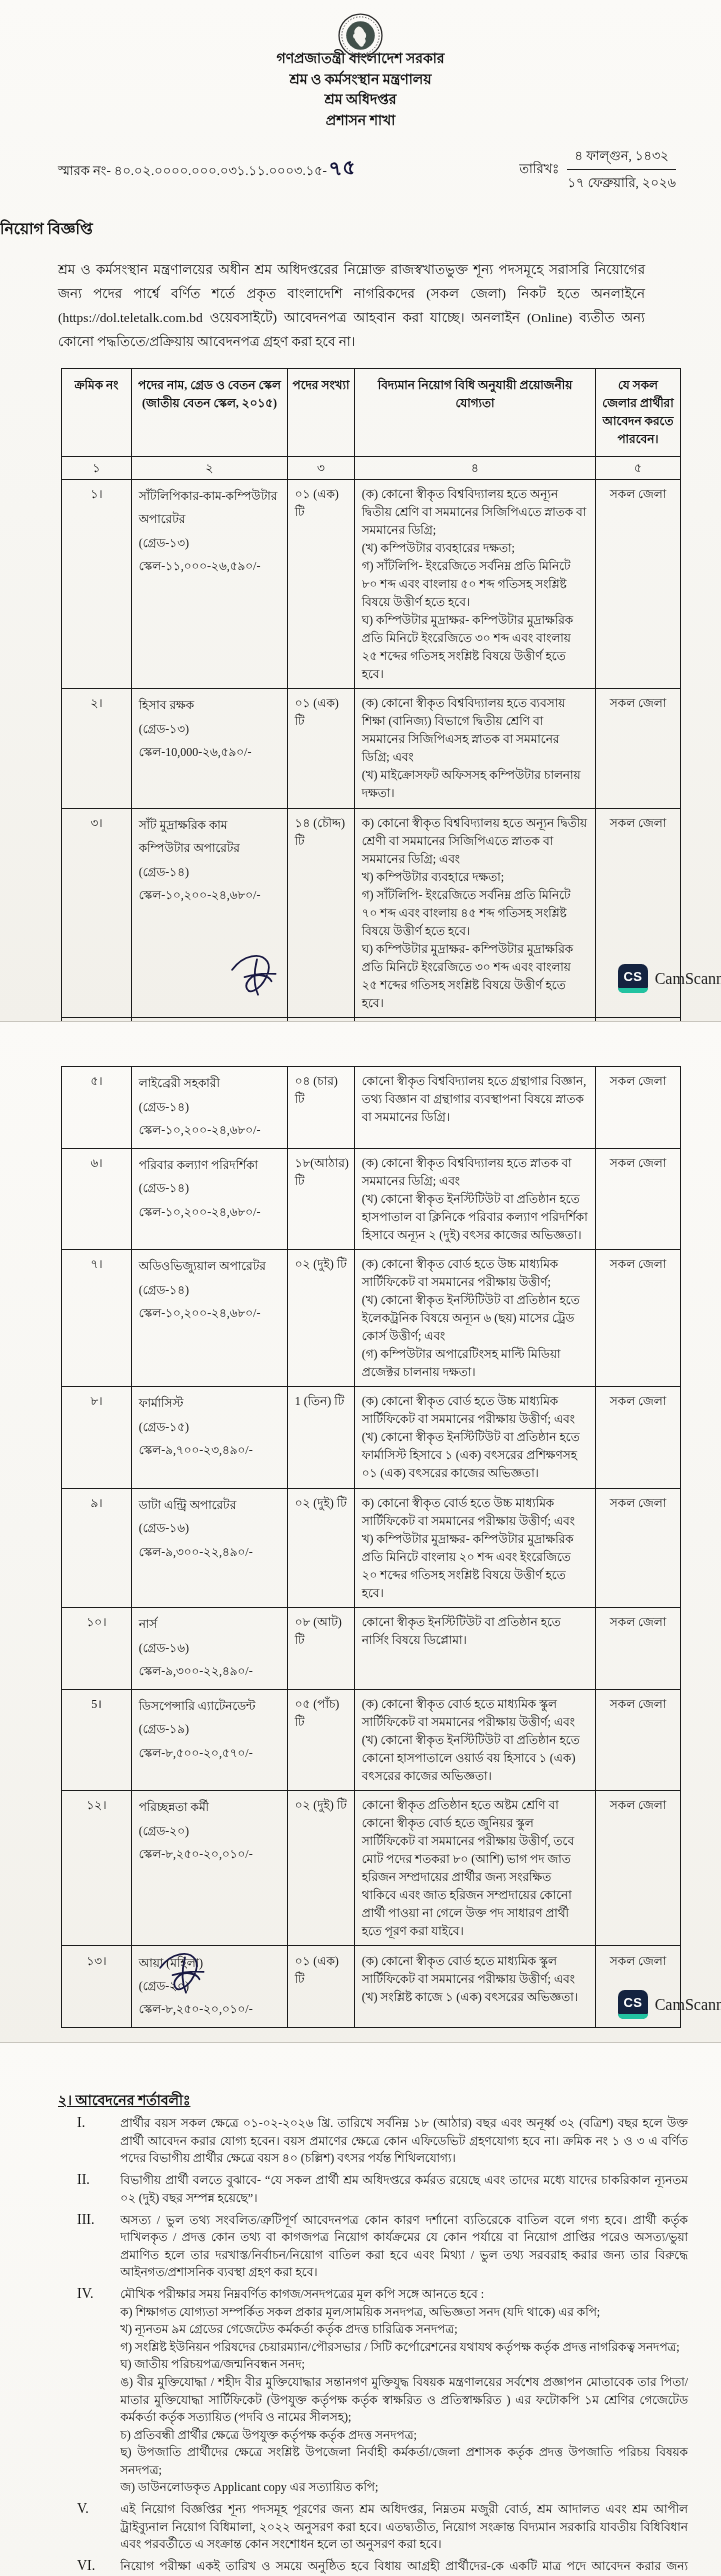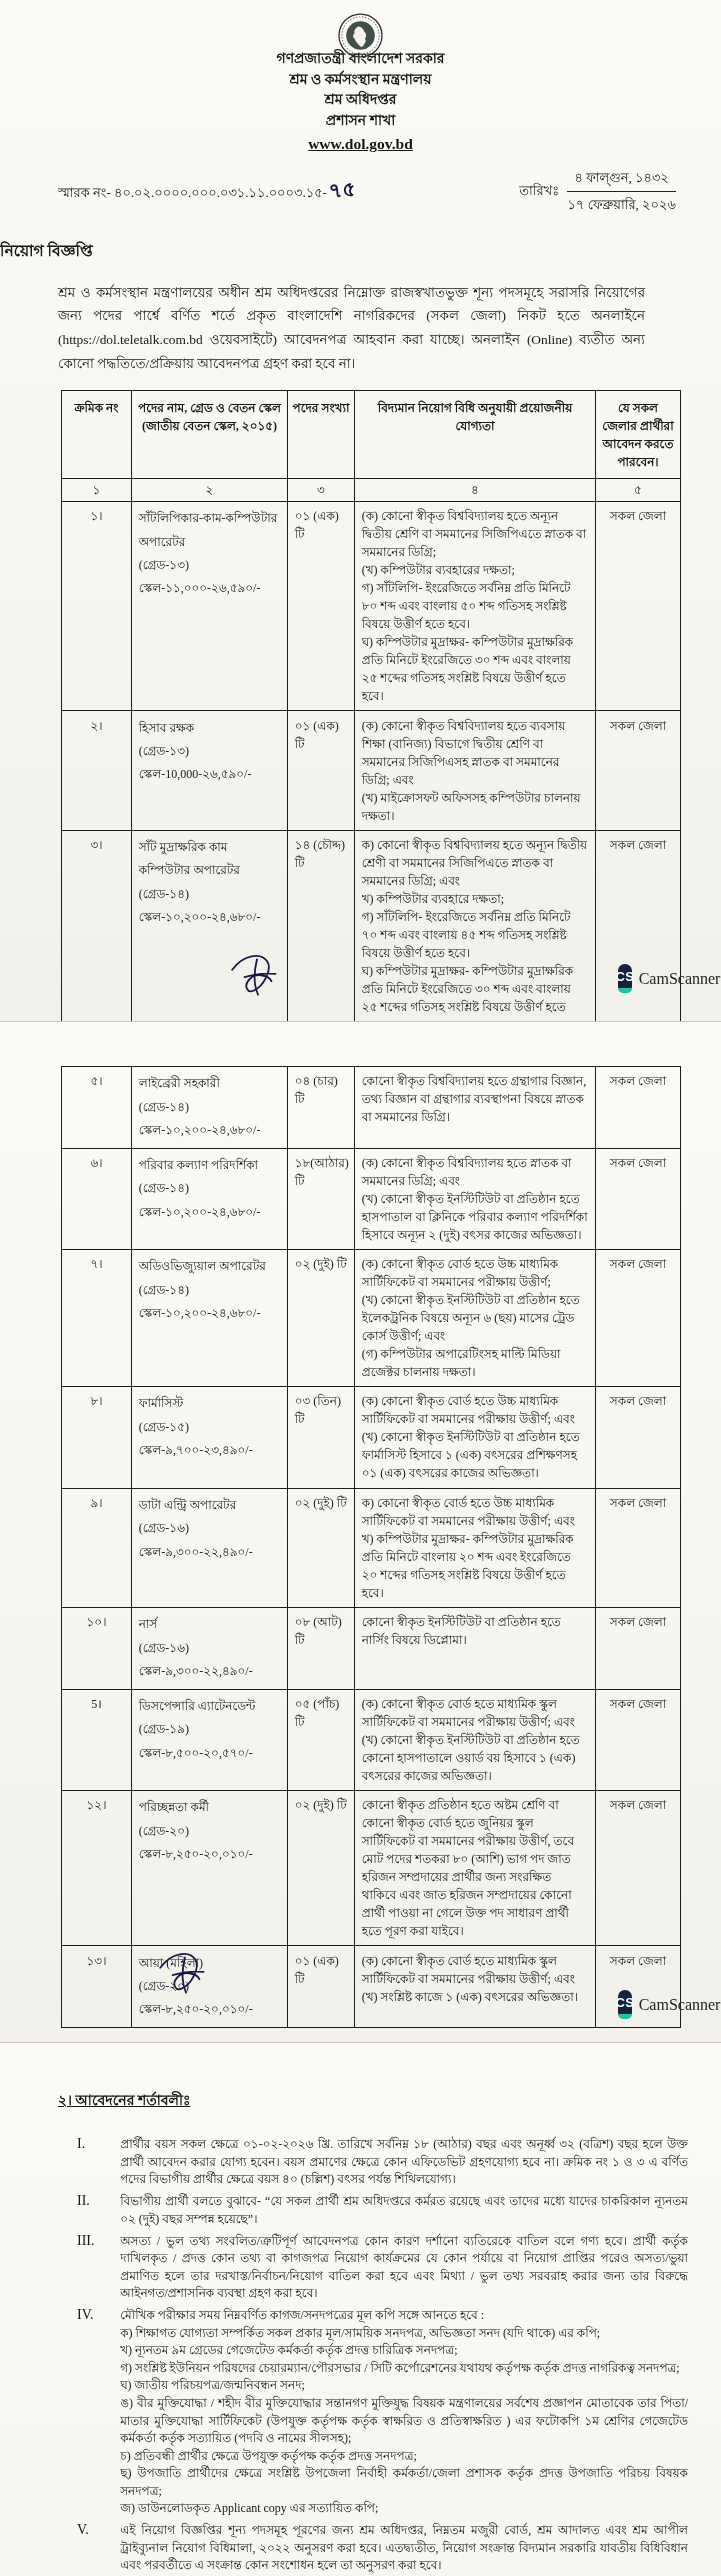--- a/index.html
+++ b/index.html
@@ -40,51 +40,50 @@
   .t2 { margin-top:44px; }
   td,th { border:1.3px solid #1c1c1c; vertical-align:top; padding:5.2px 6.7px; font-size:12px; line-height:1.5; text-align:left; font-weight:400; }
   th { text-align:center; font-weight:700; padding:7.2px 4.1px; }
   .numrow td { text-align:center; padding:2.1px; }
   .sl { text-align:center; }
   .post { white-space:pre-line; line-height:1.95; }
   .qual { white-space:pre-line; }
   .dist { text-align:center; }
 
   
-  .s2h { margin:46px 0 23px 58px; font-size:14px; font-weight:700; text-decoration:underline; }
+  .s2h { margin:46px 0 2px 58px; font-size:14px; font-weight:700; text-decoration:underline; }
   .clist { margin:0 33px 0 77px; }
   .citem { display:flex; gap:6.2px; margin-bottom:4.6px; }
   .cnum { flex:0 0 37px; font-size:14px; }
   .ctext { flex:1; font-size:12px; line-height:1.46; text-align:justify; white-space:pre-line; }
 
   
   .sig { position:absolute; width:62px; height:52px; }
   .cam { position:absolute; display:flex; align-items:center; gap:6.7px; }
-  .cam-icon { position:relative; width:14px; height:29px; border-radius:6.7px; background:#142340; display:flex; align-items:center; justify-content:center; }
+  .cam-icon { position:relative; width:30px; height:29px; border-radius:6.7px; background:#142340; display:flex; align-items:center; justify-content:center; }
   .cam-icon span { color:#ffffff; font-weight:700; font-size:13px; font-family:"Liberation Sans", sans-serif; letter-spacing:0.5px; margin-bottom:3.1px; }
   .cam-icon::after { content:""; position:absolute; left:0; right:0; bottom:0; height:5.2px; background:#22c3a1; border-radius:0 0 6.7px 6.7px; }
   .cam-text { font-size:16px; color:#222; white-space:nowrap; }
 </style>
 </head>
 <body>
 
 <section class="page">
   <svg class="seal" viewBox="0 0 88 88">
     <circle cx="44" cy="44" r="42" fill="none" stroke="#2d2d2d" stroke-width="2.5"></circle>
     <circle cx="44" cy="44" r="36.5" fill="none" stroke="#2d2d2d" stroke-width="1.6" stroke-dasharray="2.6 3.4"></circle>
     <circle cx="44" cy="44" r="28" fill="#41504a"></circle>
     <path d="M39 27 c-5 3 -8.5 8 -6.5 13 c-4 2 -4 8 0 10 c1 6 6 9 9 13 c3 4.5 8 3.5 9 -1.5 c4 -3 5 -8 2 -11 c4 -4 3 -11 -1 -14 c-2 -5 -7.5 -11.5 -12.5 -9.5 z" fill="#f3f2ed"></path>
   </svg>
 
   <div class="hblock">
     <div class="hline">গণপ্রজাতন্ত্রী বাংলাদেশ সরকার</div>
     <div class="hline">শ্রম ও কর্মসংস্থান মন্ত্রণালয়</div>
     <div class="hline">শ্রম অধিদপ্তর</div>
     <div class="hline">প্রশাসন শাখা</div>
-    <div class="website">www.dol.gov.bd</div>
   </div>
 
   <div class="memo-row">
     <div class="memo">
       <span>স্মারক নং- ৪০.০২.০০০০.০০০.০৩১.১১.০০০৩.১৫-</span><span class="hand">৭৫</span>
     </div>
     <div class="date-wrap">
       <span>তারিখঃ</span>
       <span class="frac">
         <span class="top">৪ ফাল্গুন, ১৪৩২</span>
@@ -226,21 +225,21 @@
 (খ) কোনো স্বীকৃত ইনস্টিটিউট বা প্রতিষ্ঠান হতে ইলেকট্রনিক বিষয়ে অন্যূন ৬ (ছয়) মাসের ট্রেড কোর্স উত্তীর্ণ; এবং
 (গ) কম্পিউটার অপারেটিংসহ মাল্টি মিডিয়া প্রজেক্টর চালনায় দক্ষতা।</td>
           <td class="dist">সকল জেলা</td>
         </tr>
 
         <tr>
           <td class="sl">৮।</td>
           <td class="post">ফার্মাসিস্ট
 (গ্রেড-১৫)
 স্কেল-৯,৭০০-২৩,৪৯০/-</td>
-          <td class="cnt">০৩ (তিন) টি</td>
+          <td class="cnt">1 (তিন) টি</td>
           <td class="qual">(ক) কোনো স্বীকৃত বোর্ড হতে উচ্চ মাধ্যমিক সার্টিফিকেট বা সমমানের পরীক্ষায় উত্তীর্ণ; এবং
 (খ) কোনো স্বীকৃত ইনস্টিটিউট বা প্রতিষ্ঠান হতে ফার্মাসিস্ট হিসাবে ১ (এক) বৎসরের প্রশিক্ষণসহ ০১ (এক) বৎসরের কাজের অভিজ্ঞতা।</td>
           <td class="dist">সকল জেলা</td>
         </tr>
 
         <tr>
           <td class="sl">৯।</td>
           <td class="post">ডাটা এন্ট্রি অপারেটর
 (গ্রেড-১৬)
 স্কেল-৯,৩০০-২২,৪৯০/-</td>

